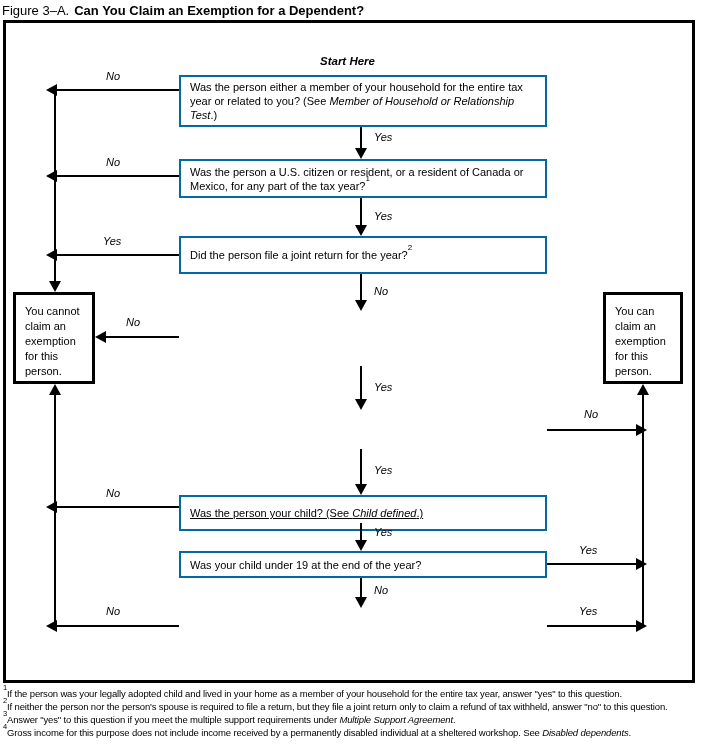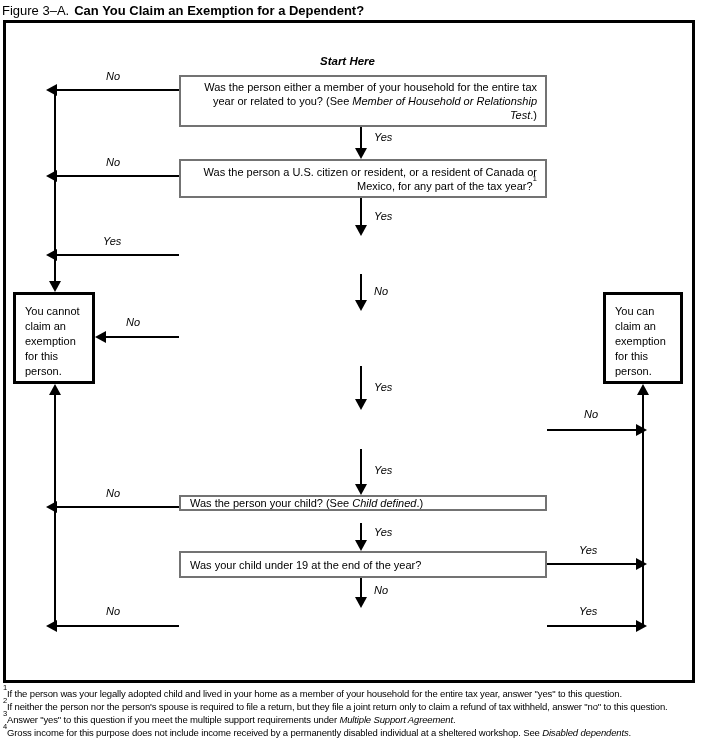--- a/index.html
+++ b/index.html
@@ -6,22 +6,22 @@
   .canvas{
     position:relative;width:721px;height:756px;background:#ffffff;color:#000;
     font-family:"Liberation Sans", sans-serif;overflow:hidden;
   }
   .title{position:absolute;left:2px;top:3px;font-size:13px;white-space:nowrap;}
   .title .prefix{font-weight:normal;margin-right:5px;}
   .title .main{font-weight:bold;}
   .outer-border{position:absolute;left:3px;top:20px;width:692px;height:663px;
     border:3px solid #000;box-sizing:border-box;}
   .start-here{position:absolute;left:320px;top:55px;font-size:11.5px;font-weight:bold;font-style:italic;}
-  .qbox{position:absolute;left:179px;width:368px;border:2px solid #737373;box-sizing:border-box;
-    display:flex;align-items:center;font-size:11px;line-height:14px;text-align:right;}
+  .qbox{position:absolute;left:179px;width:368px;border:2px solid #0369a1;box-sizing:border-box;
+    display:flex;align-items:center;font-size:11px;line-height:14px;}
   .qinner{padding:2px 8px 2px 9px;}
   .qbox i{font-style:italic;}
   sup.fnref{font-size:8px;position:relative;top:-4px;line-height:0;}
   .outcome{position:absolute;border:3px solid #000;box-sizing:border-box;
     font-size:11px;line-height:15px;}
   .outcome .oinner{padding:9px 4px 0 9px;}
   .hl{position:absolute;height:2px;background:#000;}
   .vl{position:absolute;width:2px;background:#000;}
   .ah{position:absolute;width:0;height:0;}
   .ah-left{border-top:6px solid transparent;border-bottom:6px solid transparent;border-right:11px solid #000;}
@@ -46,24 +46,27 @@
   <div class="start-here">Start Here</div>
 
   <div class="qbox" style="top:75px;height:52px;">
       <div class="qinner"><span>Was the person either a member of your household for the entire tax year or related to you? (See </span><i>Member of Household or Relationship Test</i><span>.)</span></div>
     </div>
 
   <div class="qbox" style="top:159px;height:39px;">
       <div class="qinner"><span>Was the person a U.S. citizen or resident, or a resident of Canada or Mexico, for any part of the tax year?</span><sup class="fnref">1</sup></div>
     </div>
 
+  <div class="qbox" style="top:236px;height:38px;">
+      <div class="qinner"><span>Did the person file a joint return for the year?</span><sup class="fnref">2</sup></div>
+    </div>
 
 
 
-  <div class="qbox" style="top:495px;height:16px;">
+  <div class="qbox" style="top:495px;height:36px;text-decoration:underline;">
       <div class="qinner"><span>Was the person your child? (See </span><i>Child defined</i><span>.)</span></div>
     </div>
 
   <div class="qbox" style="top:551px;height:27px;">
       <div class="qinner"><span>Was your child under 19 at the end of the year?</span></div>
     </div>
 
 
   <div class="outcome" style="left:13px;top:292px;width:82px;height:92px;">
       <div class="oinner">You cannot claim an exemption for this person.</div>

